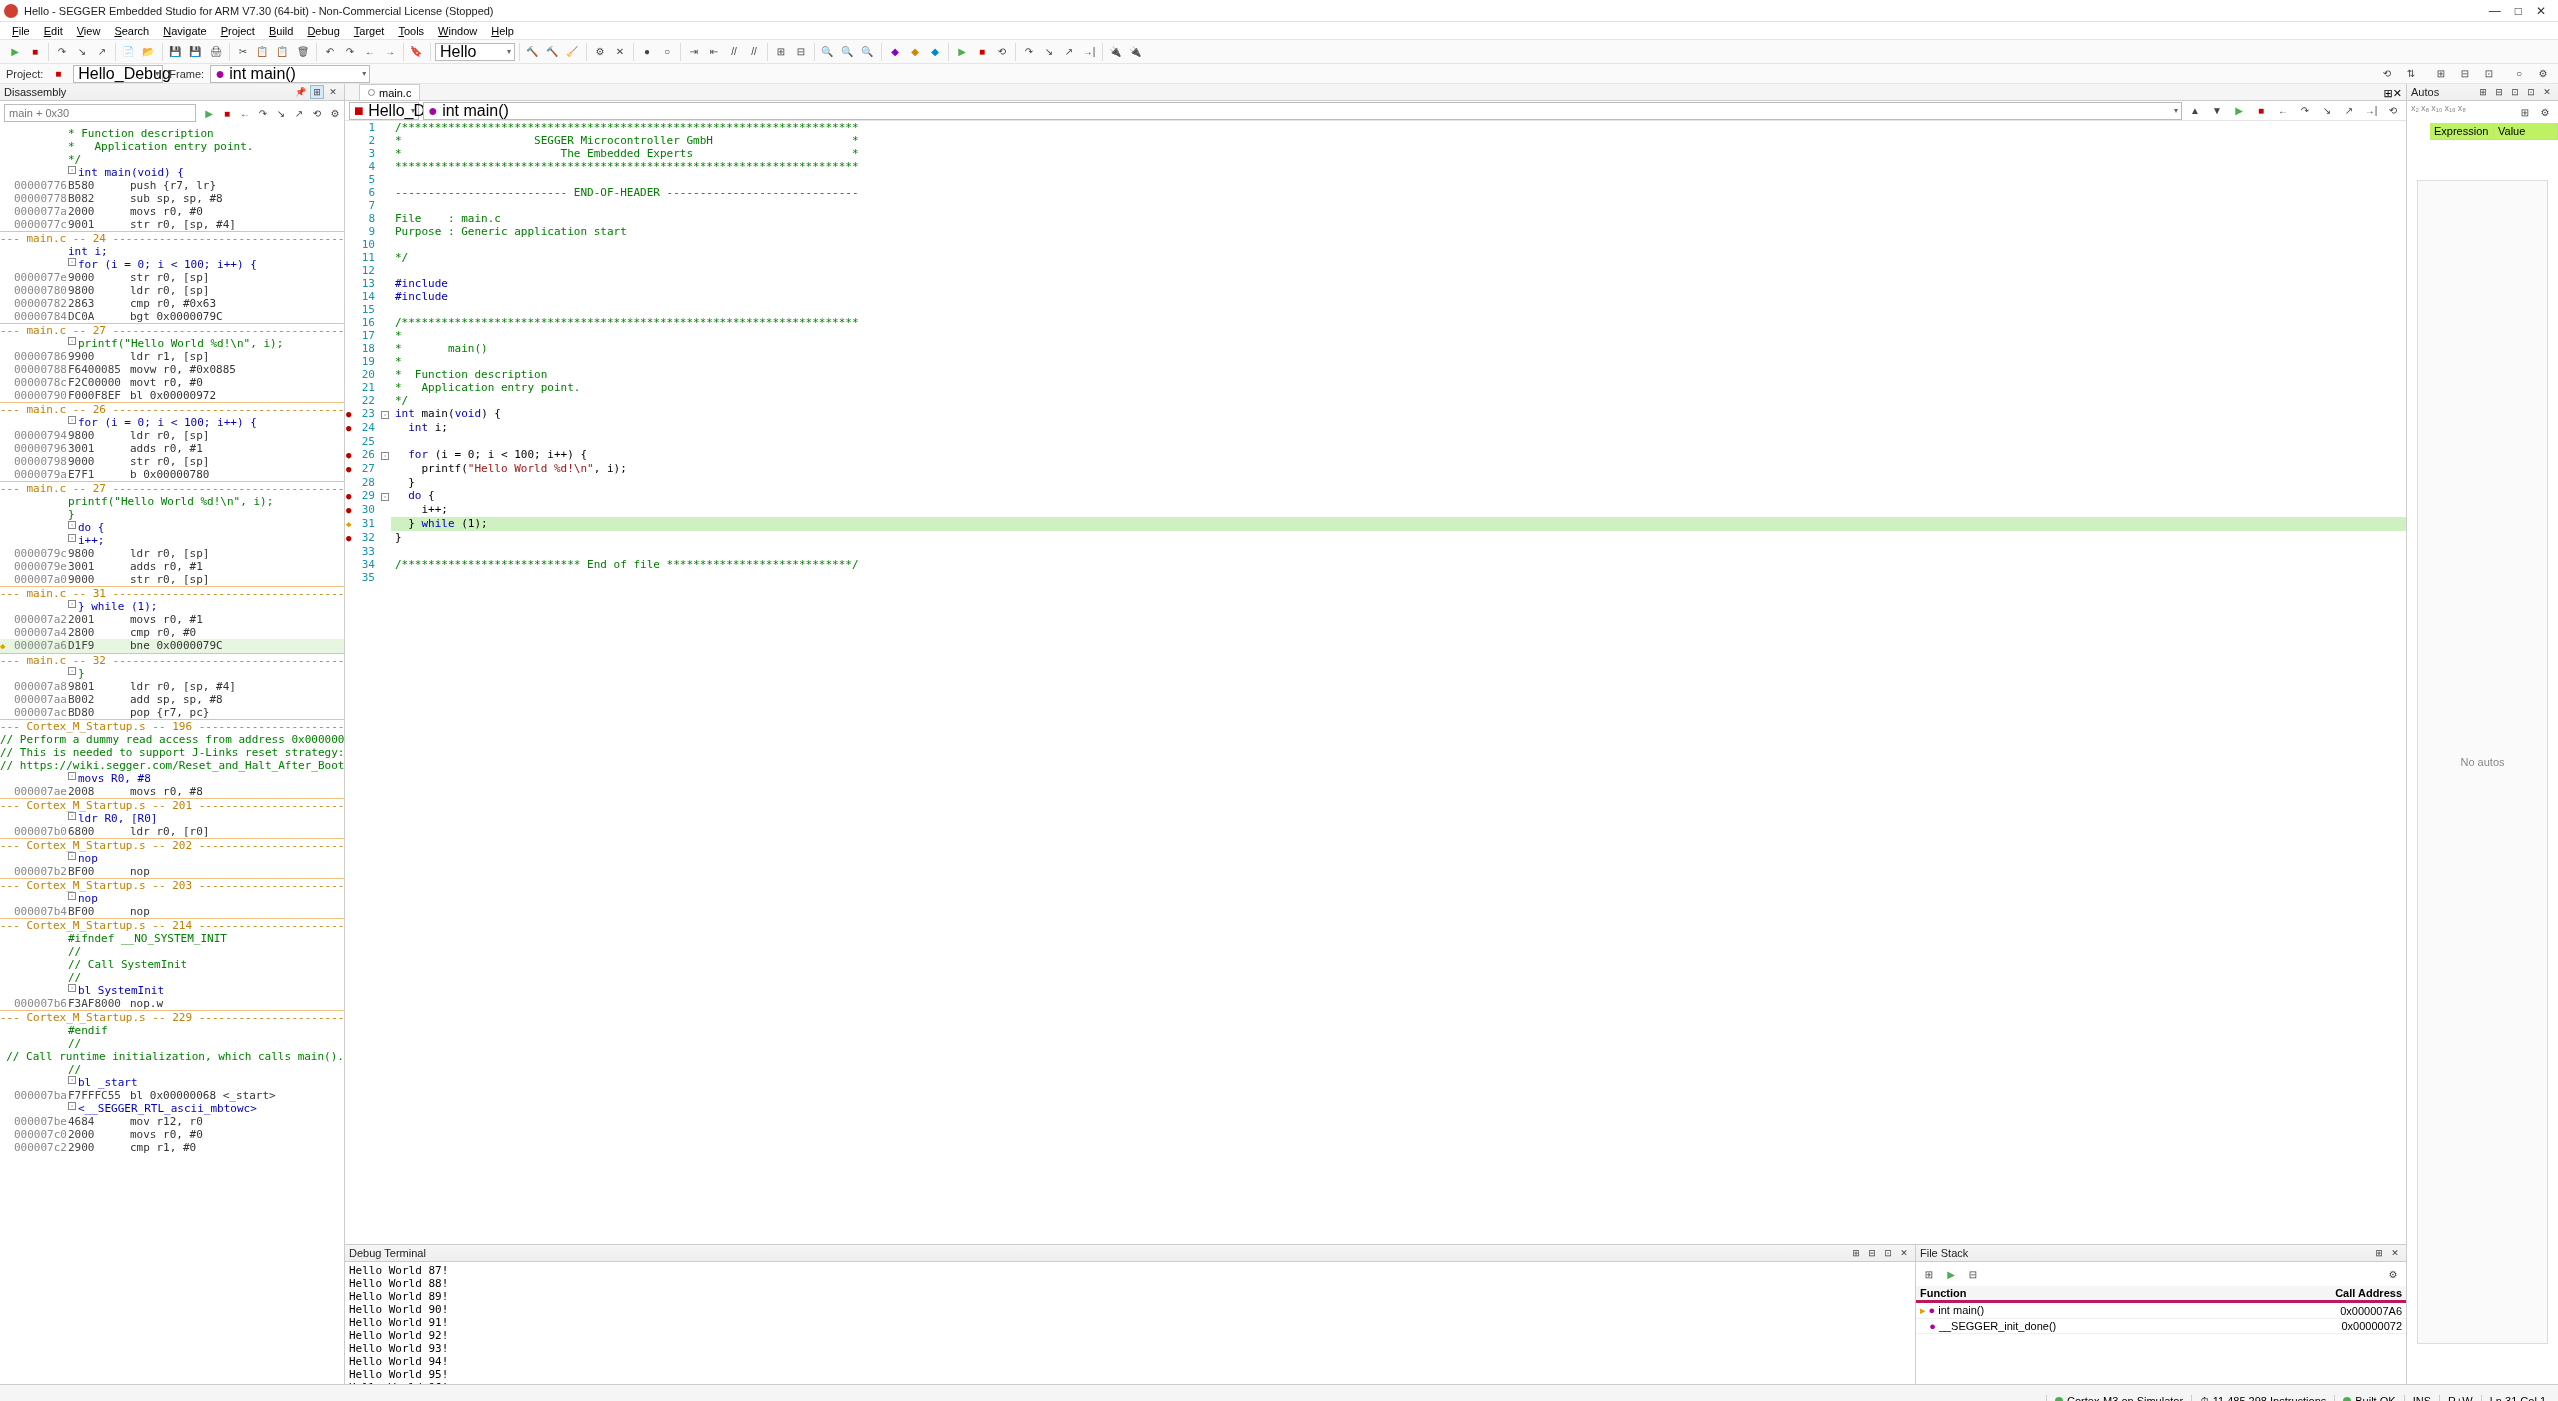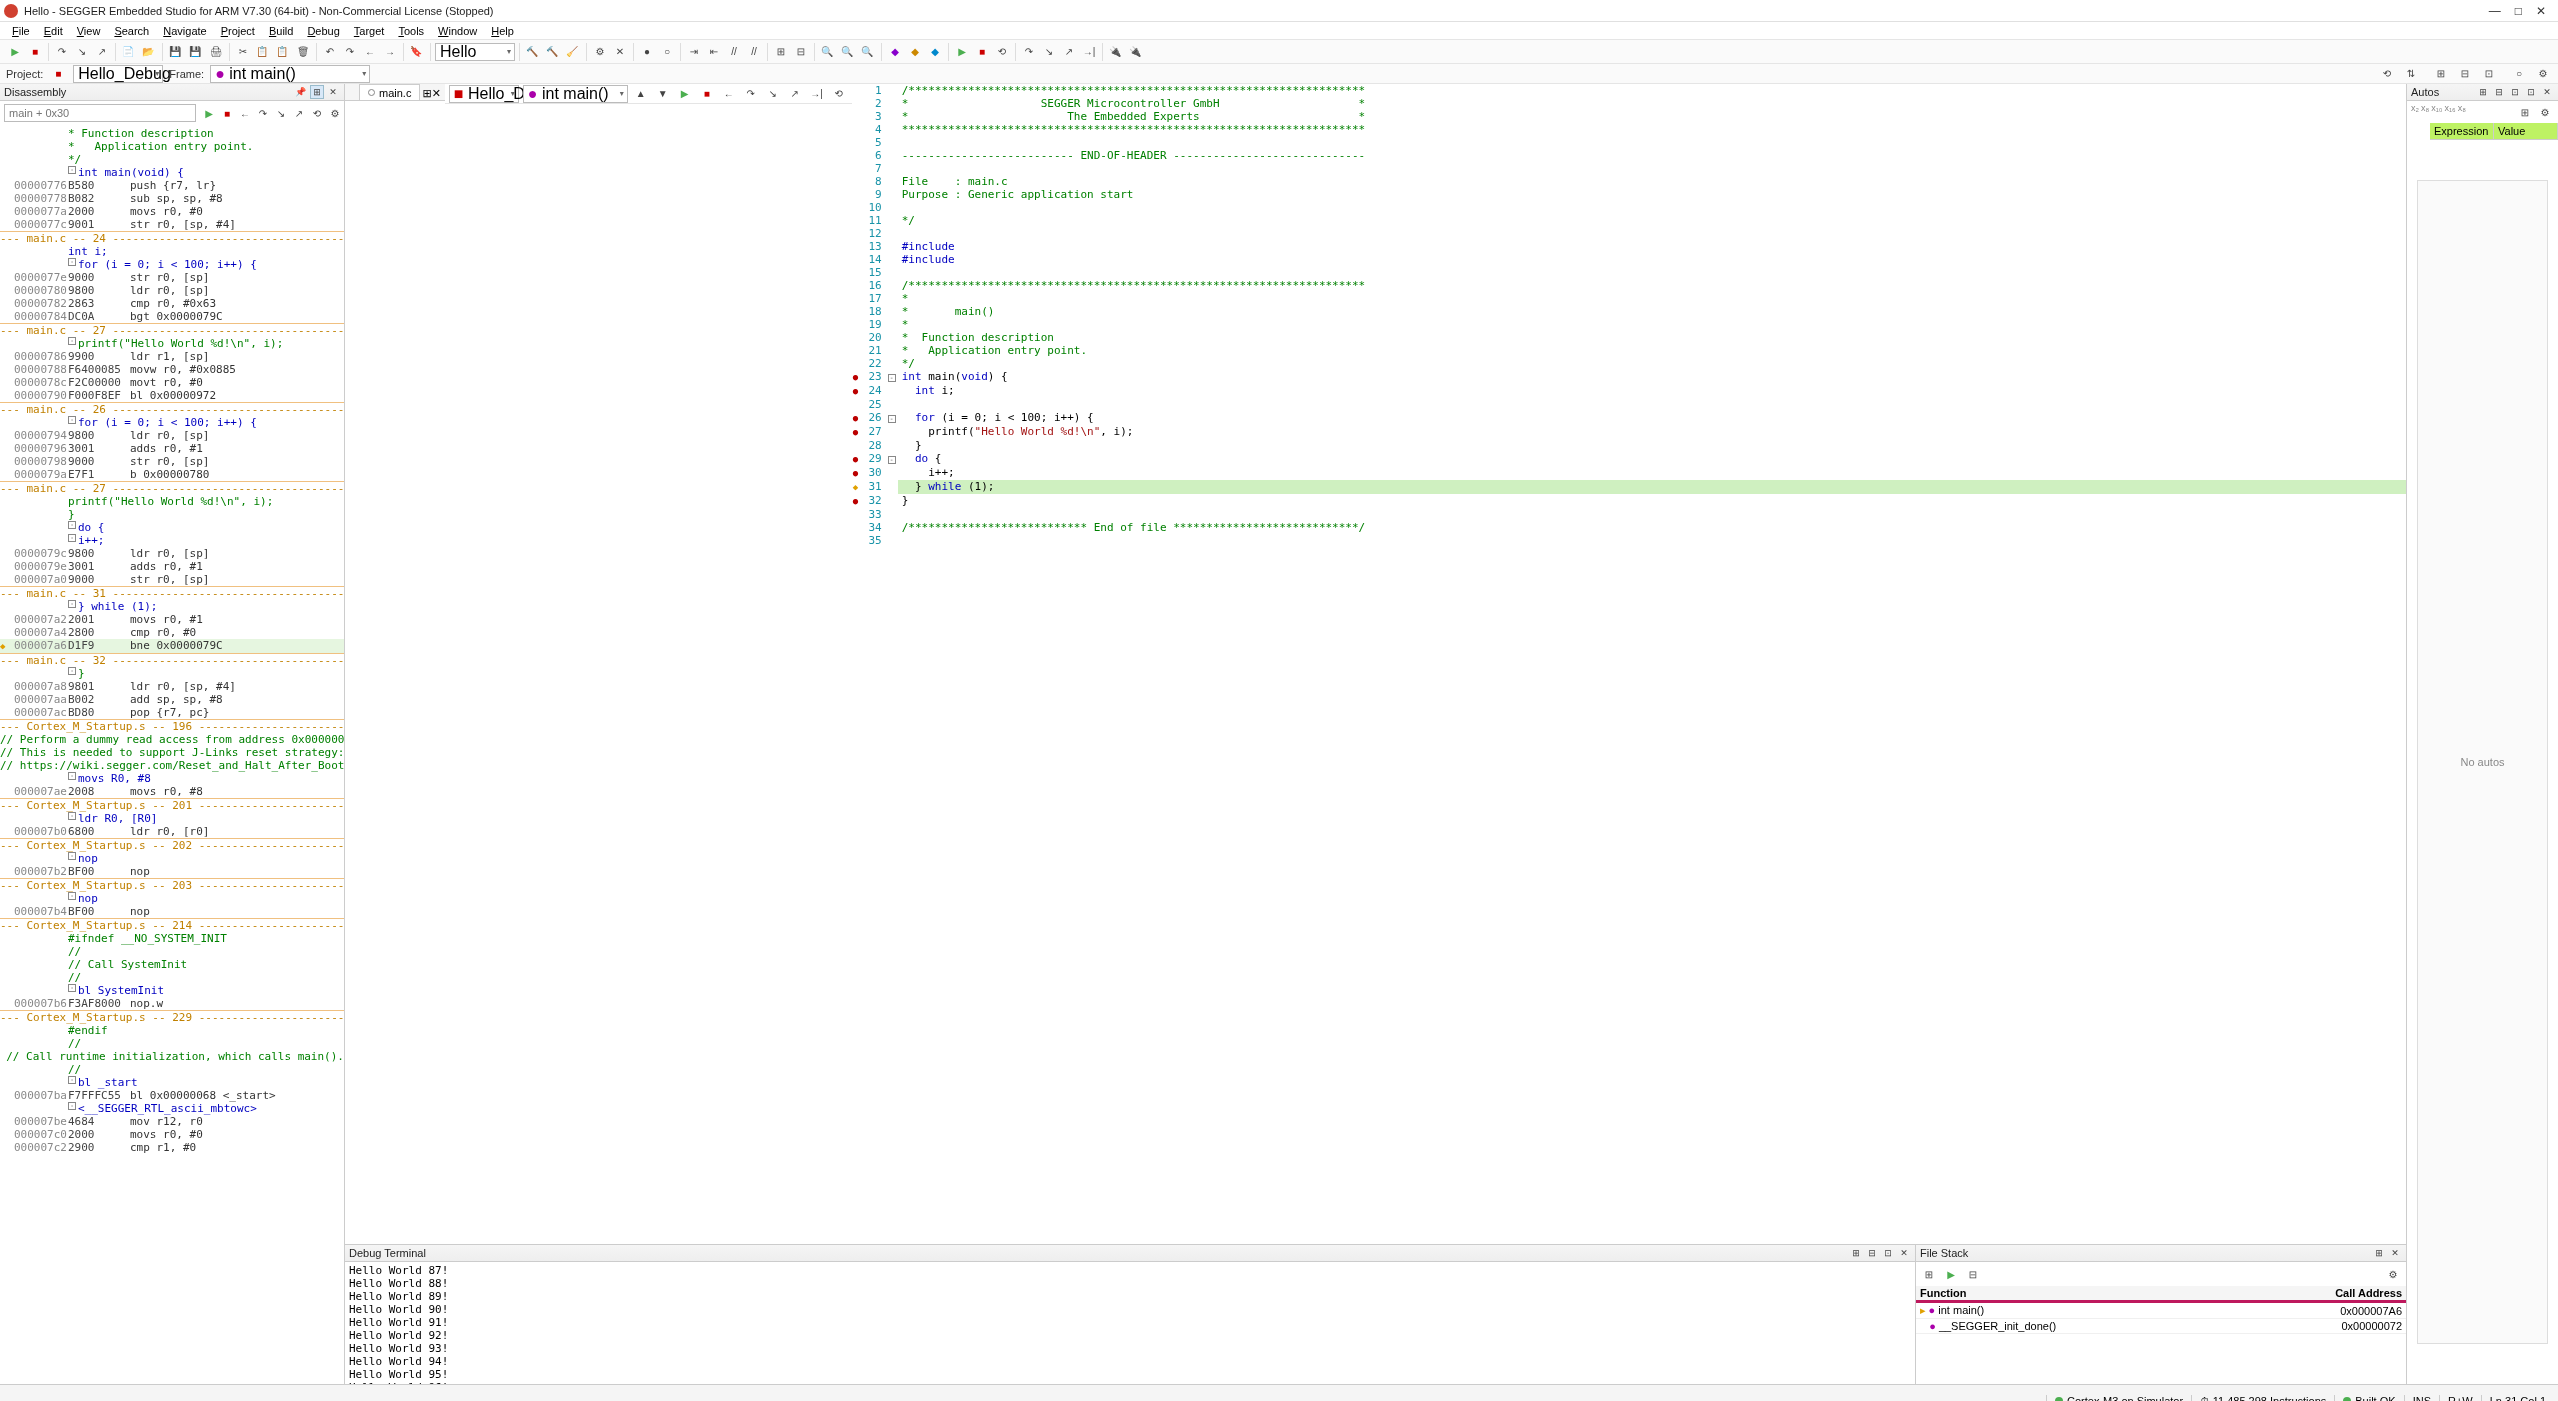--- a/index.html
+++ b/index.html
@@ -62,21 +62,21 @@
 .stack-tbl { width: 100%; border-collapse: collapse; font-size: 11px; }
 .stack-tbl th, .stack-tbl td { text-align: left; padding: 1px 4px; border-bottom: 1px solid #f0f0f0; }
 .stack-tbl th { background: #f5f5f5; border-bottom: 3px solid #be185d; }
 .autos-body { flex: 1; display: flex; align-items: center; justify-content: center; color: #888; border: 1px solid #ddd; margin: 40px 10px; padding: 4px; background: #fafafa; text-align: right; }
 .autos-hdr { display: flex; border-bottom: 1px solid #ccc; font-size: 11px; background: #bef264; margin-left: 23px; }
 .autos-hdr div { padding: 2px 4px; border-right: 1px solid #ccc; }
 .statusbar { height: 17px; background: #f5f5f5; border-top: 1px solid #ccc; display: flex; align-items: center; font-size: 11px; padding: 16px 4px; }
 .statusbar .spacer { flex: 1; }
 .statusbar .cell { padding: 0 8px; border-left: 1px solid #ccc; display: flex; align-items: center; gap: 4px; }
 .dot-g { width: 8px; height: 8px; border-radius: 50%; background: #4caf50; display: inline-block; }
-.editor-wrap { flex: 1; display: flex; flex-direction: row; min-height: 0; }
+.editor-wrap { flex: 1; display: flex; flex-direction: column; min-height: 0; }
 </style>
 </head>
 <body>
 
 <div class="titlebar">
   <div class="app-icon"></div>
   <div class="title">Hello - SEGGER Embedded Studio for ARM V7.30 (64-bit) - Non-Commercial License (Stopped)</div>
   <div class="winbtns">
     <span>—</span>
     <span>□</span>

